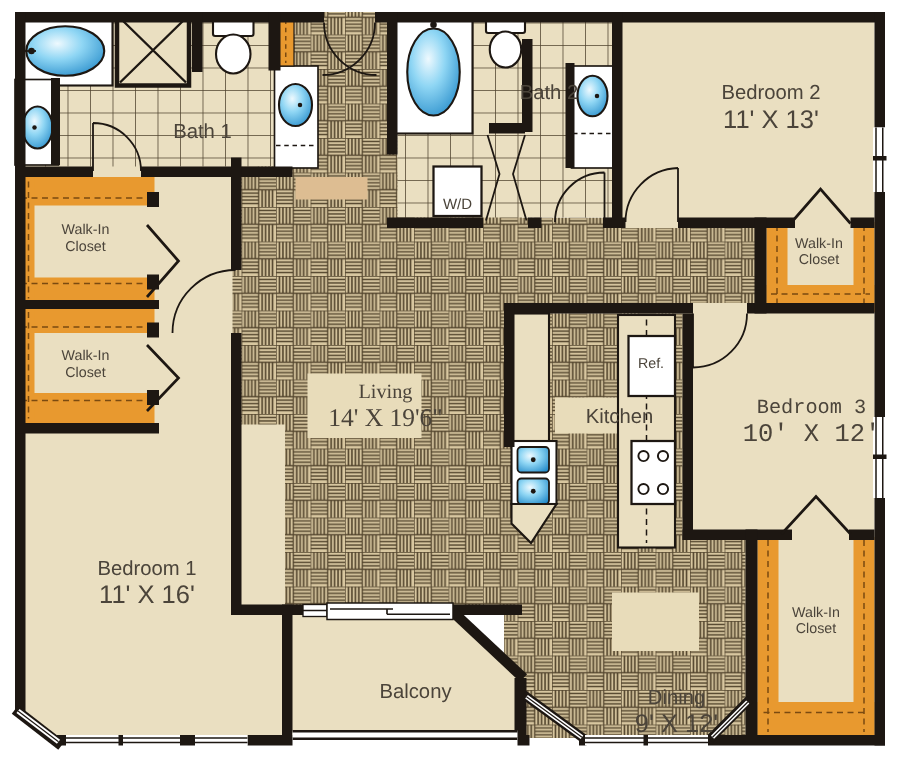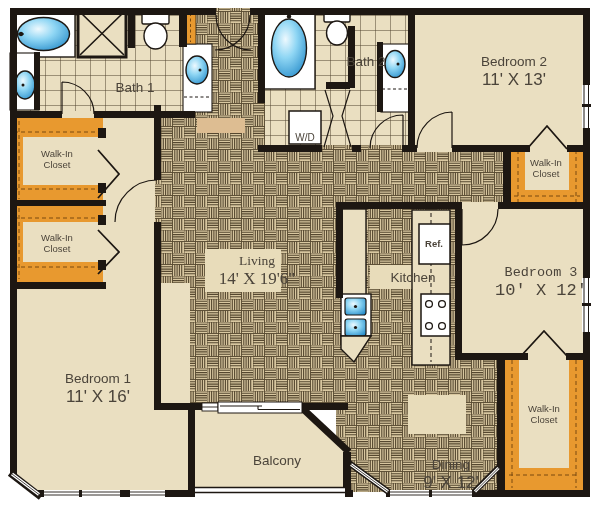--- a/index.html
+++ b/index.html
@@ -274,15 +274,15 @@
     <div class="nm">Bath 1</div>
   </div>
   <div class="lbl" style="left:352px;top:62px;">
     <div class="nm">Bath 2</div>
   </div>
   <div class="lbl-sm" style="left:57px;top:160px;">Walk-In Closet</div>
   <div class="lbl-sm" style="left:57px;top:244px;">Walk-In Closet</div>
   <div class="lbl-sm" style="left:546px;top:169px;">Walk-In Closet</div>
   <div class="lbl-sm" style="left:544px;top:415px;">Walk-In Closet</div>
   <div class="lbl-app" style="left:305px;top:127px;margin-top:10px;">W/D</div>
-  <div class="lbl-app" style="left:434px;top:243px;font-size:9.5px;font-weight:bold;">Ref.</div>
+  <div class="lbl-app" style="left:434px;top:243px;font-size:9.5px;">Ref.</div>
 
 </div>
 
 </body></html>

